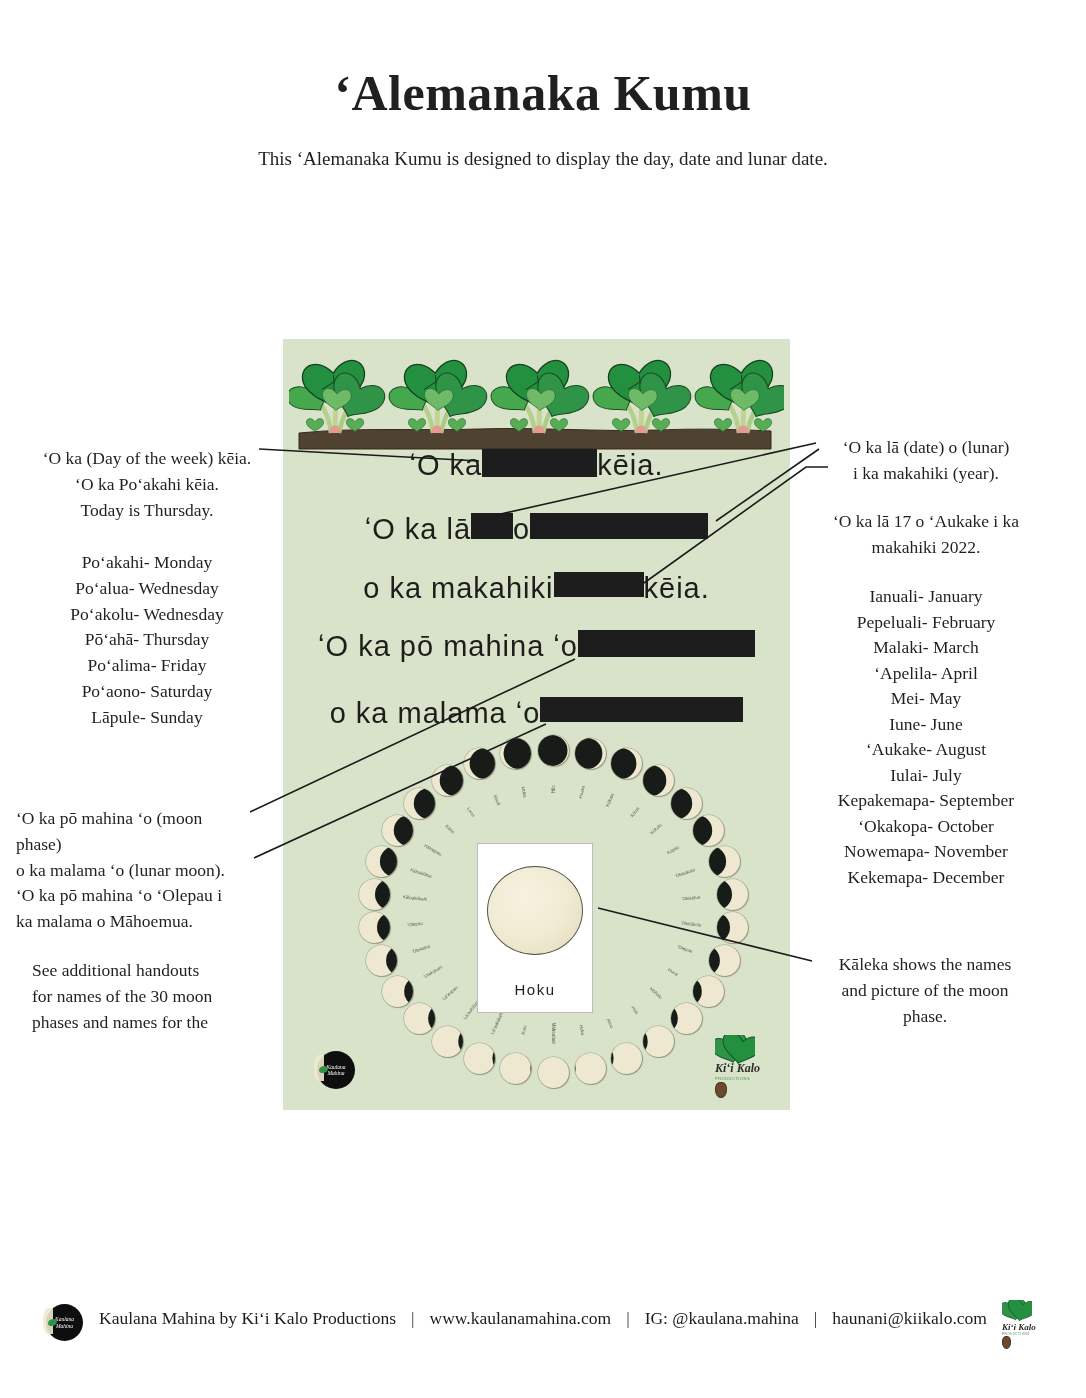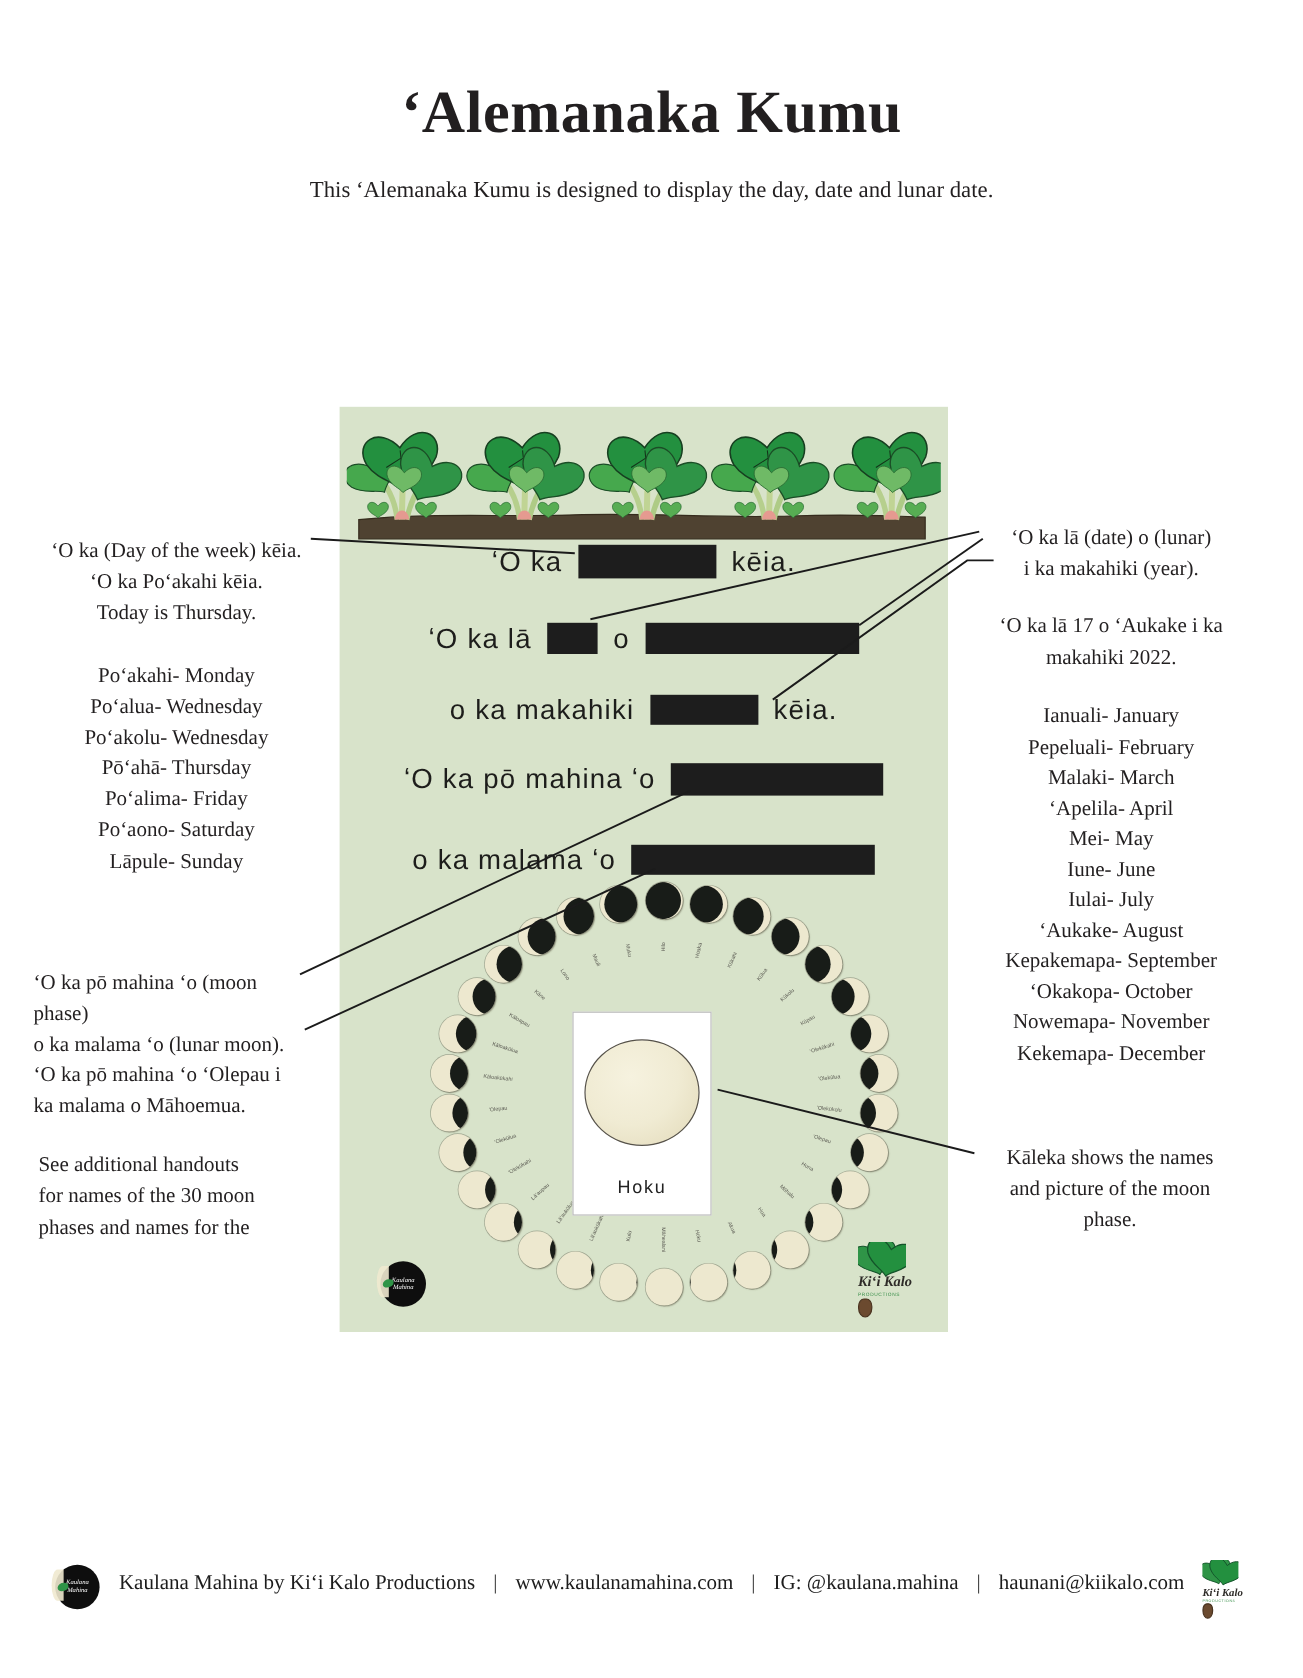--- a/index.html
+++ b/index.html
@@ -14,22 +14,22 @@
     font-size:50px;font-weight:600;letter-spacing:.5px;}
   .page-subtitle{position:absolute;top:148px;left:0;width:100%;text-align:center;
     font-size:19px;}
 
   
   .poster{position:absolute;left:283px;top:339px;width:507px;height:771px;
     background:var(--poster-bg);}
   .plants-svg{position:absolute;left:6px;top:6px;}
 
   .pline{position:absolute;left:0;width:100%;height:38px;display:flex;
-    justify-content:center;align-items:center;gap:13px;
-    font-family:"Liberation Sans",sans-serif;font-size:23px;letter-spacing:1px;
+    justify-content:center;align-items:flex-start;gap:0;
+    font-family:"Liberation Sans",sans-serif;font-size:29px;letter-spacing:1px;
     color:#1d1d1b;white-space:nowrap;}
   .pline .bar{background:var(--bar);display:inline-block;}
   .b1{width:115px;height:28px;}
   .b2a{width:42px;height:26px;}
   .b2b{width:178px;height:26px;}
   .b3{width:90px;height:25px;}
   .b4{width:177px;height:27px;}
   .b5{width:203px;height:25px;}
 
   .moon-ring{position:absolute;inset:0;pointer-events:none;}
@@ -67,21 +67,21 @@
   .poster .kiikalo-logo .corm{width:12px;height:16px;margin-top:1px;}
 
   
   .ann{position:absolute;font-size:17.5px;line-height:25.8px;}
   .ann.center{text-align:center;}
   .ann-day-note{left:22px;top:446px;width:250px;}
   .ann-days{left:22px;top:550px;width:250px;}
   .ann-date-note{left:798px;top:435px;width:256px;}
   .ann-date-example{left:798px;top:509px;width:256px;}
   .ann-months{left:788px;top:584px;width:276px;line-height:25.5px;}
-  .ann-moon-note{left:28px;top:806px;width:238px;}
+  .ann-moon-note{left:16px;top:806px;width:238px;}
   .ann-handout-note{left:32px;top:958px;width:238px;}
   .ann-kaleka-note{left:802px;top:952px;width:246px;}
 
   
   .callouts{position:absolute;left:0;top:0;pointer-events:none;}
   .callouts line,.callouts polyline{stroke:var(--line);stroke-width:1.6;fill:none;}
 
   
   .footer-text{position:absolute;left:0;top:1308px;width:100%;text-align:center;
     font-size:17.5px;color:#1c1c1c;}
@@ -331,22 +331,22 @@
     <div>ʻO ka lā 17 o ʻAukake i ka</div>
     <div>makahiki 2022.</div>
   </div>
 <div class="ann ann-months center">
     <div>Ianuali- January</div>
     <div>Pepeluali- February</div>
     <div>Malaki- March</div>
     <div>ʻApelila- April</div>
     <div>Mei- May</div>
     <div>Iune- June</div>
+    <div>ʻAukake- August</div>
     <div>Iulai- July</div>
-    <div>ʻAukake- August</div>
     <div>Kepakemapa- September</div>
     <div>ʻOkakopa- October</div>
     <div>Nowemapa- November</div>
     <div>Kekemapa- December</div>
   </div>
 
 <div class="ann ann-moon-note">
     <div>ʻO ka pō mahina ʻo (moon</div>
     <div>phase)</div>
     <div>o ka malama ʻo (lunar moon).</div>

